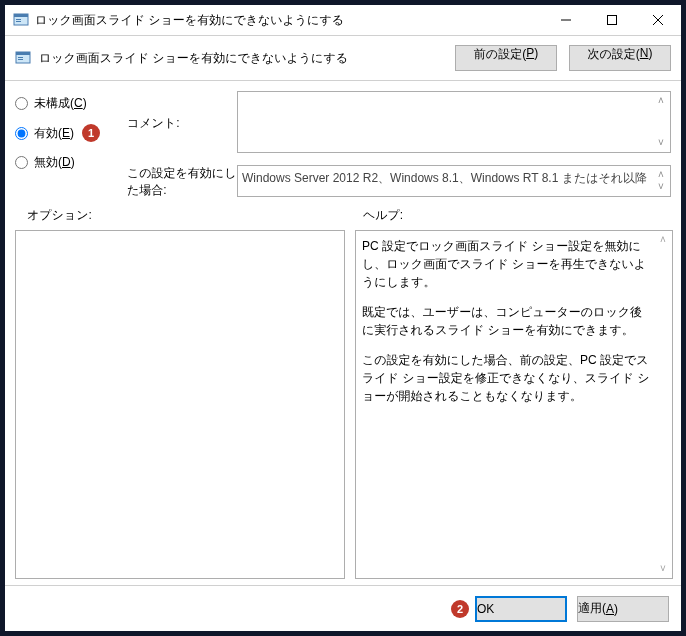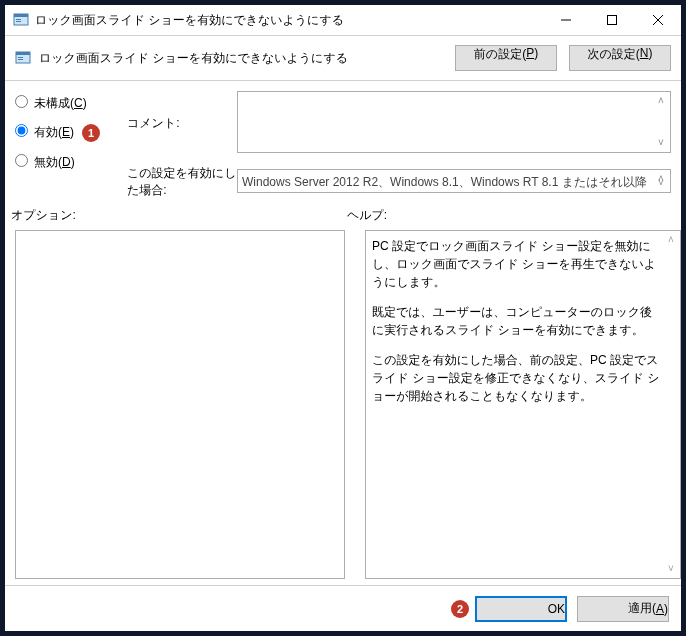--- a/index.html
+++ b/index.html
@@ -13,49 +13,49 @@
   .header2{height:44px;display:flex;align-items:center;border-bottom:1px solid #d0d0d0;padding:0 10px}
   .header2 .sys-icon{width:16px;height:16px;margin-right:8px;display:flex;align-items:center;justify-content:center}
   .header2 .title{flex:1;font-size:12px}
   .navbtn{width:100px;height:24px;border:1px solid #adadad;background:#e1e1e1;margin-left:12px;display:flex;justify-content:center}
   .navbtn .u{text-decoration:underline}
 
   .body{flex:1;display:flex;flex-direction:column}
 
   .toprow{display:flex;padding:10px 10px 4px 10px}
   .radios{width:112px;display:flex;flex-direction:column;gap:12px;padding-top:4px}
-  .radio{display:flex;align-items:flex-start;gap:4px;position:relative}
+  .radio{display:flex;align-items:center;gap:4px;position:relative}
   .radio input{margin:0 2px 0 0}
   .radio label .u{text-decoration:underline}
   .callout-badge{width:18px;height:18px;border-radius:50%;background:#c0392b;color:#fff;font-size:11px;font-weight:bold;display:flex;align-items:center;justify-content:center;margin-left:4px}
 
   .rightfields{flex:1;display:flex;flex-direction:column;gap:10px}
   .fieldrow{display:flex;align-items:center}
   .fieldlabel{width:110px;padding-top:2px}
   .fieldbox{flex:1;border:1px solid #adadad;background:#fff;position:relative;box-sizing:border-box;padding:4px 18px 4px 4px;font-size:12px;color:#444}
   .comment-box{height:62px}
-  .support-box{height:24px}
+  .support-box{height:32px}
   .chev{position:absolute;right:2px;width:14px;height:14px;display:flex;align-items:center;justify-content:center;color:#8a8a8a;font-size:10px;line-height:1}
   .chev.up{top:2px}
   .chev.down{bottom:2px}
 
-  .midlabels{display:flex;padding:4px 10px 2px 6px}
+  .midlabels{display:flex;padding:4px 10px 2px 22px}
   .midlabels .left{width:336px}
   .midlabels .right{flex:1}
 
-  .panes{flex:1;display:flex;gap:20px;padding:4px 0 6px 10px;min-height:0}
+  .panes{flex:1;display:flex;gap:10px;padding:4px 8px 6px 10px;min-height:0}
   .pane{border:1px solid #adadad;background:#fff;box-sizing:border-box}
   .pane.left{width:330px}
   .pane.right{flex:1;position:relative;padding:6px 18px 6px 6px;font-size:12px;line-height:1.5}
   .pane.right p{margin:0 0 12px 0}
   .pane.right .chev{color:#a0a0a0}
 
   .footer{height:46px;border-top:1px solid #d0d0d0;display:flex;align-items:center;justify-content:flex-end;padding:0 12px;gap:10px;box-sizing:border-box}
   .callout-badge.in-footer{margin-right:-4px}
-  .btn{width:90px;height:24px;border:1px solid #adadad;background:#e1e1e1;display:flex;align-items:center;justify-content:flex-end}
+  .btn{width:90px;height:24px;border:1px solid #adadad;background:#e1e1e1;display:flex;align-items:center;justify-content:flex-start}
   .btn.primary{border:2px solid #0078d7;width:88px;height:22px}
   .btn .u{text-decoration:underline}
 </style>
 </head>
 <body>
 
 <div class="window">
 
   <div class="titlebar">
     <span class="sys-icon">

